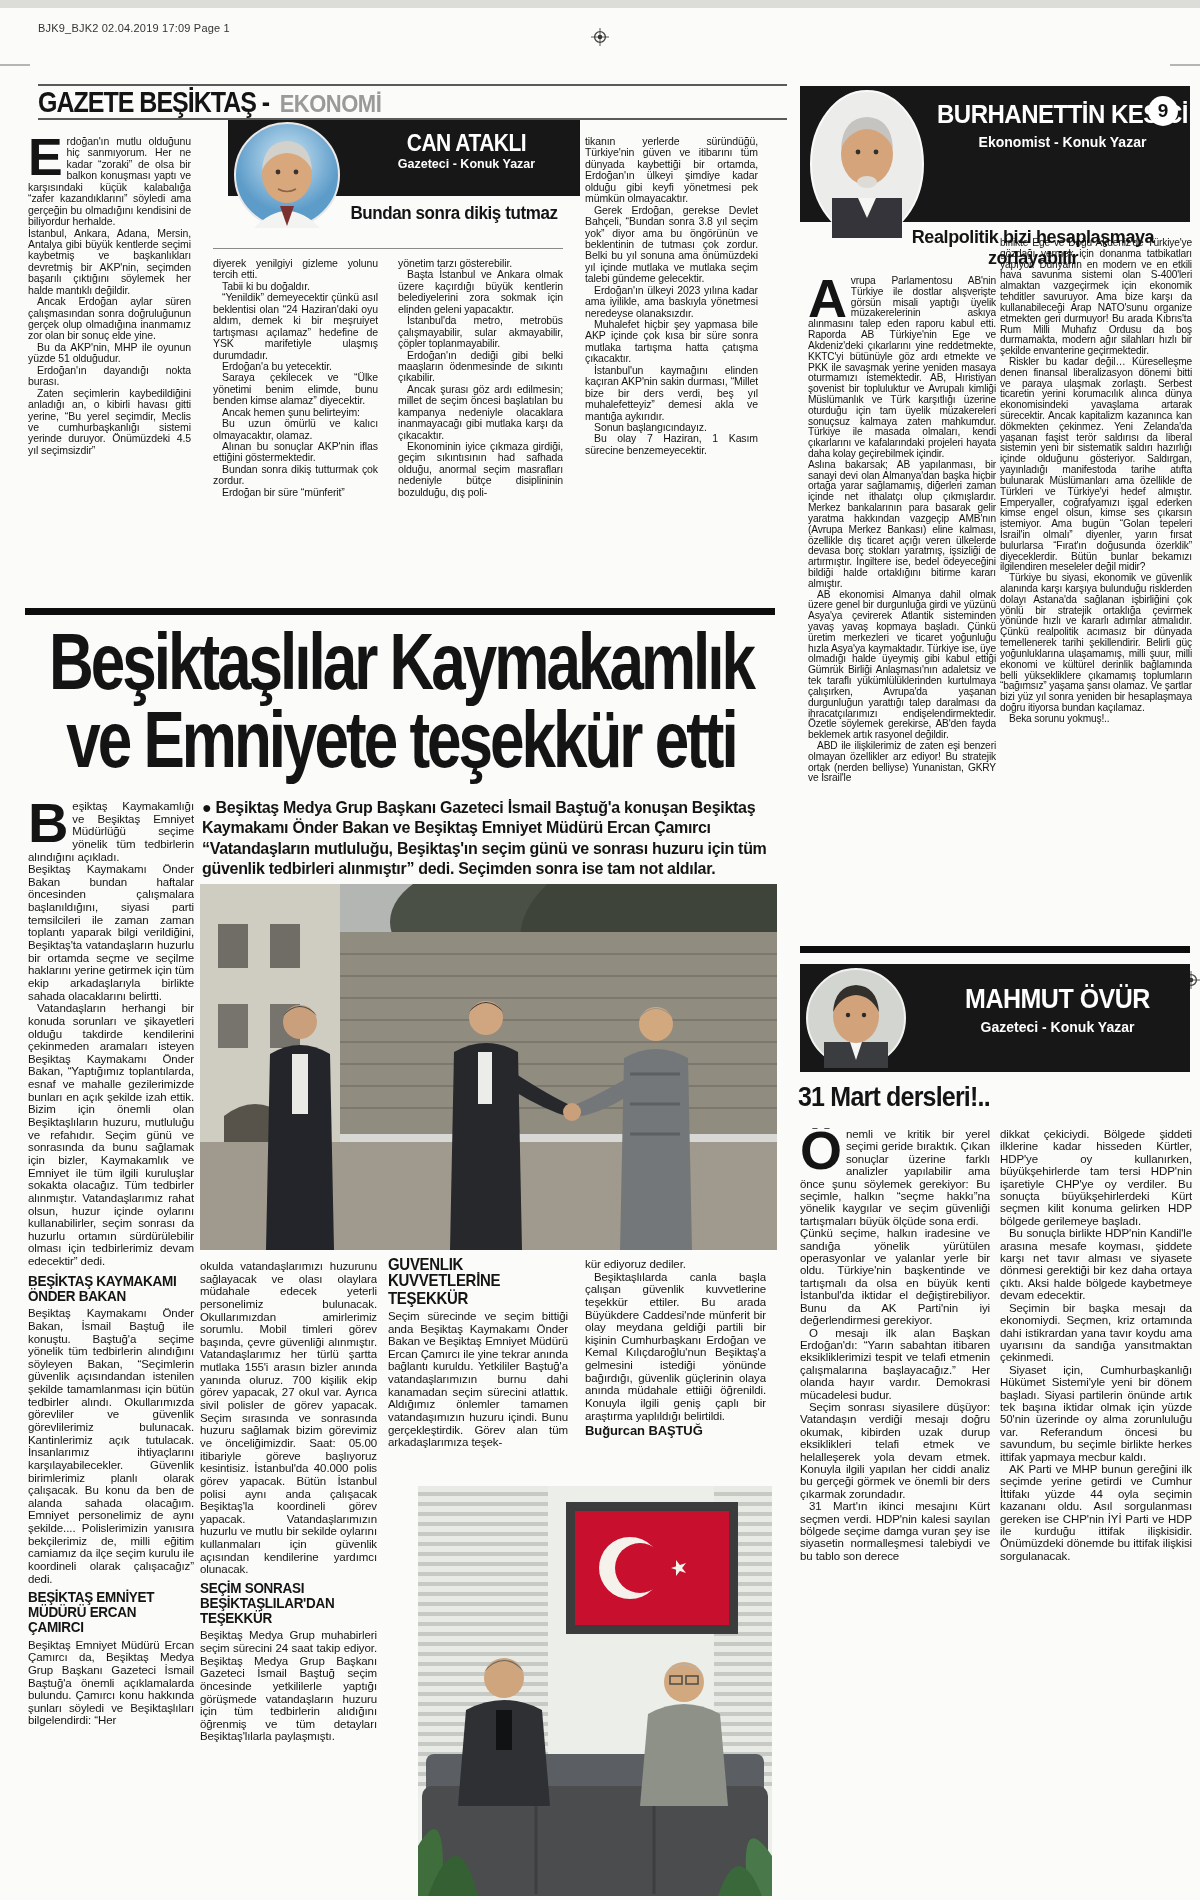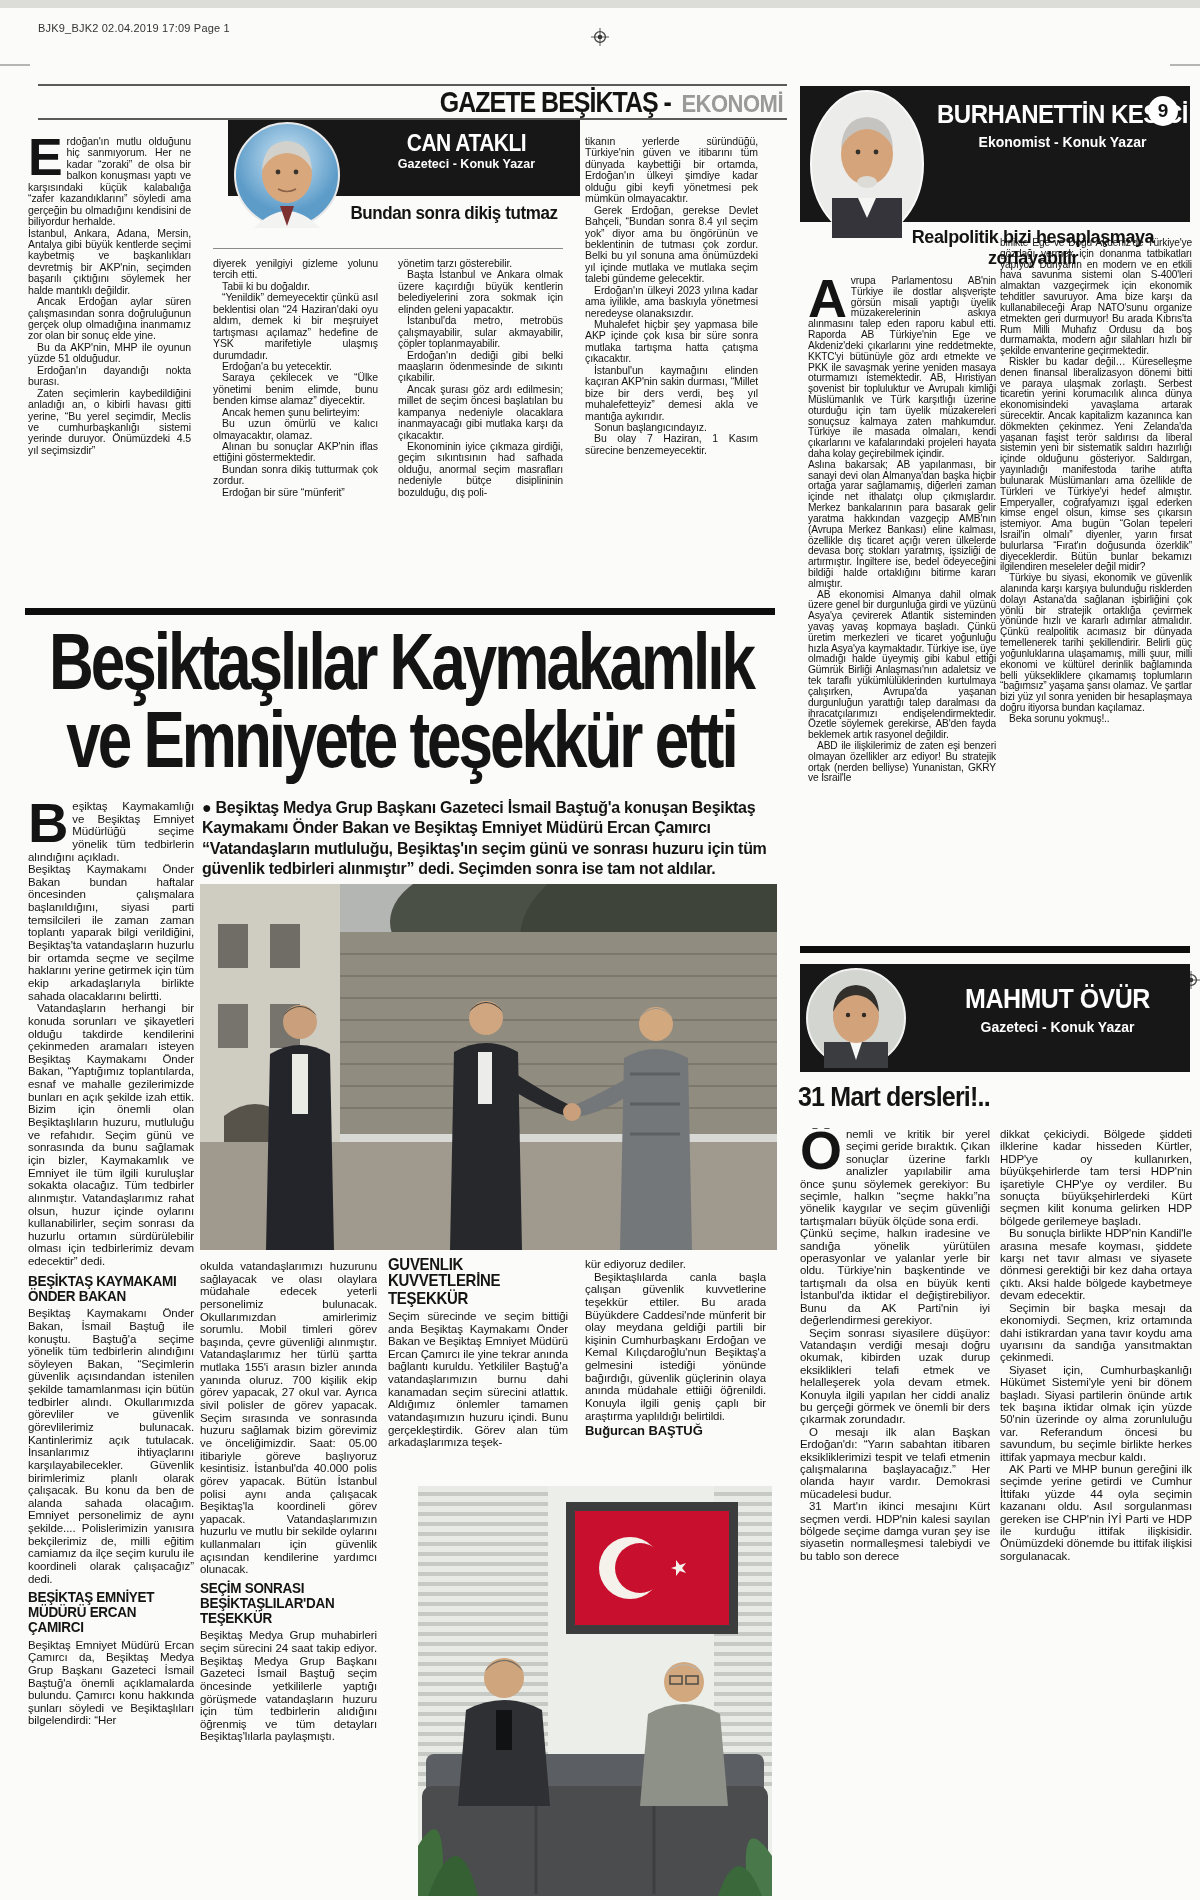--- a/index.html
+++ b/index.html
@@ -2,21 +2,21 @@
 <html><head>
 <meta charset="utf-8">
 <style>
   html,body{margin:0;padding:0;background:#dcdcd8;}
   .page{position:relative;width:1200px;height:1900px;margin:8px auto;background:#fbfbf9;
         font-family:"Liberation Sans",sans-serif;color:#141414;overflow:hidden;}
   .abs{position:absolute;}
   .printline{font-size:11px;color:#333;letter-spacing:.2px;}
   .cropline{background:#b5b5b2;height:2px;}
   .regmark{width:18px;height:18px;}
-  .masthead{border-top:2px solid #5a5a58;border-bottom:2px solid #5a5a58;text-align:right;
+  .masthead{border-top:2px solid #5a5a58;border-bottom:2px solid #5a5a58;
             padding:2px 4px 1px 0;white-space:nowrap;}
   .mast-title{font-weight:bold;font-size:25px;letter-spacing:-1px;transform:scaleY(1.15);display:inline-block;}
   .mast-section{font-weight:bold;font-size:22px;color:#9a9a98;letter-spacing:-0.5px;transform:scaleY(1.1);display:inline-block;margin-left:6px;}
   .colbox{background:#171717;color:#fff;}
   .colbox .namewrap{text-align:center;}
   .cname{font-weight:bold;letter-spacing:-0.5px;line-height:1.0;transform:scaleY(1.1);}
   .crole{font-weight:bold;font-size:12.5px;margin-top:4px;}
   .badge{background:#fff;color:#111;border-radius:50%;width:30px;height:30px;text-align:center;
          font-weight:bold;font-size:19px;line-height:30px;}
   .chl{font-weight:bold;text-align:center;letter-spacing:-0.4px;line-height:1.1;transform:scaleY(1.05);}
@@ -124,21 +124,21 @@
         <p>Başta İstanbul ve Ankara olmak üzere kaçırdığı büyük kentlerin belediyelerini zora sokmak için elinden geleni yapacaktır.</p>
         <p>İstanbul'da metro, metrobüs çalışmayabilir, sular akmayabilir, çöpler toplanmayabilir.</p>
         <p>Erdoğan'ın dediği gibi belki maaşların ödenmesinde de sıkıntı çıkabilir.</p>
         <p>Ancak şurası göz ardı edilmesin; millet de seçim öncesi başlatılan bu kampanya nedeniyle olacaklara inanmayacağı gibi mutlaka karşı da çıkacaktır.</p>
         <p>Ekonominin iyice çıkmaza girdiği, geçim sıkıntısının had safhada olduğu, anormal seçim masrafları nedeniyle bütçe disiplininin bozulduğu, dış poli-</p>
       </div>
     </div>
   <div class="abs col s-atakli" style="left:585px;top:128px;width:173px;height:470px;">
       <div>
         <p>tikanın yerlerde süründüğü, Türkiye'nin güven ve itibarını tüm dünyada kaybettiği bir ortamda, Erdoğan'ın ülkeyi şimdiye kadar olduğu gibi keyfi yönetmesi pek mümkün olmayacaktır.</p>
-        <p>Gerek Erdoğan, gerekse Devlet Bahçeli, “Bundan sonra 8.4 yıl seçim yok” diyor ama bu öngörünün ve beklentinin de tutması çok zordur. Belki bu yıl sonuna ama önümüzdeki yıl içinde mutlaka ve mutlaka seçim talebi gündeme gelecektir.</p>
+        <p>Gerek Erdoğan, gerekse Devlet Bahçeli, “Bundan sonra 3.8 yıl seçim yok” diyor ama bu öngörünün ve beklentinin de tutması çok zordur. Belki bu yıl sonuna ama önümüzdeki yıl içinde mutlaka ve mutlaka seçim talebi gündeme gelecektir.</p>
         <p>Erdoğan'ın ülkeyi 2023 yılına kadar ama iyilikle, ama baskıyla yönetmesi neredeyse olanaksızdır.</p>
         <p>Muhalefet hiçbir şey yapmasa bile AKP içinde çok kısa bir süre sonra mutlaka tartışma hatta çatışma çıkacaktır.</p>
         <p>İstanbul'un kaymağını elinden kaçıran AKP'nin sakin durması, “Millet bize bir ders verdi, beş yıl muhalefetteyiz” demesi akla ve mantığa aykırıdır.</p>
         <p>Sonun başlangıcındayız.</p>
         <p>Bu olay 7 Haziran, 1 Kasım sürecine benzemeyecektir.</p>
       </div>
     </div>
 
   <div class="abs bar" style="left:25px;top:600px;width:750px;height:7px;"></div>
 
@@ -327,22 +327,22 @@
     <path d="M27 44 Q29 18 50 17 Q71 18 73 44 Q65 28 50 27 Q35 28 27 44 Z" fill="#33302c"></path>
     <circle cx="42" cy="47" r="2.2" fill="#2c2824"></circle>
       <circle cx="58" cy="47" r="2.2" fill="#2c2824"></circle>
   </svg>
   <div class="abs" style="left:798px;top:1074px;width:340px;font-weight:bold;font-size:25px;letter-spacing:-0.8px;transform:scaleY(1.08);transform-origin:left;">31 Mart dersleri!..</div>
 
   <div class="abs col s-ovur" style="left:800px;top:1120px;width:190px;height:762px;">
     <p class="lead"><span class="dc" style="font-size:54px;">Ö</span><span>nemli ve kritik bir yerel seçimi geride bıraktık. Çıkan sonuçlar üzerine farklı analizler yapılabilir ama önce şunu söylemek gerekiyor: Bu seçimle, halkın “seçme hakkı”na yönelik kaygılar ve seçim güvenliği tartışmaları büyük ölçüde sona erdi.</span></p>
     <div>
         <p>Çünkü seçime, halkın iradesine ve sandığa yönelik yürütülen operasyonlar ve yalanlar yerle bir oldu. Türkiye'nin başkentinde ve tartışmalı da olsa en büyük kenti İstanbul'da iktidar el değiştirebiliyor. Bunu da AK Parti'nin iyi değerlendirmesi gerekiyor.</p>
+        <p>O mesajı ilk alan Başkan Erdoğan'dı: “Yarın sabahtan itibaren eksikliklerimizi tespit ve telafi etmenin çalışmalarına başlayacağız.” Her olanda hayır vardır. Demokrasi mücadelesi budur.</p>
         <p>Seçim sonrası siyasilere düşüyor: Vatandaşın verdiği mesajı doğru okumak, kibirden uzak durup eksiklikleri telafi etmek ve helalleşerek yola devam etmek. Konuyla ilgili yapılan her ciddi analiz bu gerçeği görmek ve önemli bir ders çıkarmak zorundadır.</p>
-        <p>O mesajı ilk alan Başkan Erdoğan'dı: “Yarın sabahtan itibaren eksikliklerimizi tespit ve telafi etmenin çalışmalarına başlayacağız.” Her olanda hayır vardır. Demokrasi mücadelesi budur.</p>
         <p>31 Mart'ın ikinci mesajını Kürt seçmen verdi. HDP'nin kalesi sayılan bölgede seçime damga vuran şey ise siyasetin normalleşmesi talebiydi ve bu tablo son derece</p>
       </div>
   </div>
   <div class="abs col s-ovur" style="left:1000px;top:1120px;width:192px;height:762px;">
       <div>
         <p>dikkat çekiciydi. Bölgede şiddeti ilklerine kadar hisseden Kürtler, HDP'ye oy kullanırken, büyükşehirlerde tam tersi HDP'nin işaretiyle CHP'ye oy verdiler. Bu sonuçta büyükşehirlerdeki Kürt seçmen kilit konuma gelirken HDP bölgede gerilemeye başladı.</p>
         <p>Bu sonuçla birlikte HDP'nin Kandil'le arasına mesafe koyması, şiddete karşı net tavır alması ve siyasete dönmesi gerektiği bir kez daha ortaya çıktı. Aksi halde bölgede kaybetmeye devam edecektir.</p>
         <p>Seçimin bir başka mesajı da ekonomiydi. Seçmen, kriz ortamında dahi istikrardan yana tavır koydu ama uyarısını da sandığa yansıtmaktan çekinmedi.</p>
         <p>Siyaset için, Cumhurbaşkanlığı Hükümet Sistemi'yle yeni bir dönem başladı. Siyasi partilerin önünde artık tek başına iktidar olmak için yüzde 50'nin üzerinde oy alma zorunluluğu var. Referandum öncesi bu savundum, bu seçimle birlikte herkes ittifak yapmaya mecbur kaldı.</p>
         <p>AK Parti ve MHP bunun gereğini ilk seçimde yerine getirdi ve Cumhur İttifakı yüzde 44 oyla seçimin kazananı oldu. Asıl sorgulanması gereken ise CHP'nin İYİ Parti ve HDP ile kurduğu ittifak ilişkisidir. Önümüzdeki dönemde bu ittifak ilişkisi sorgulanacak.</p>

